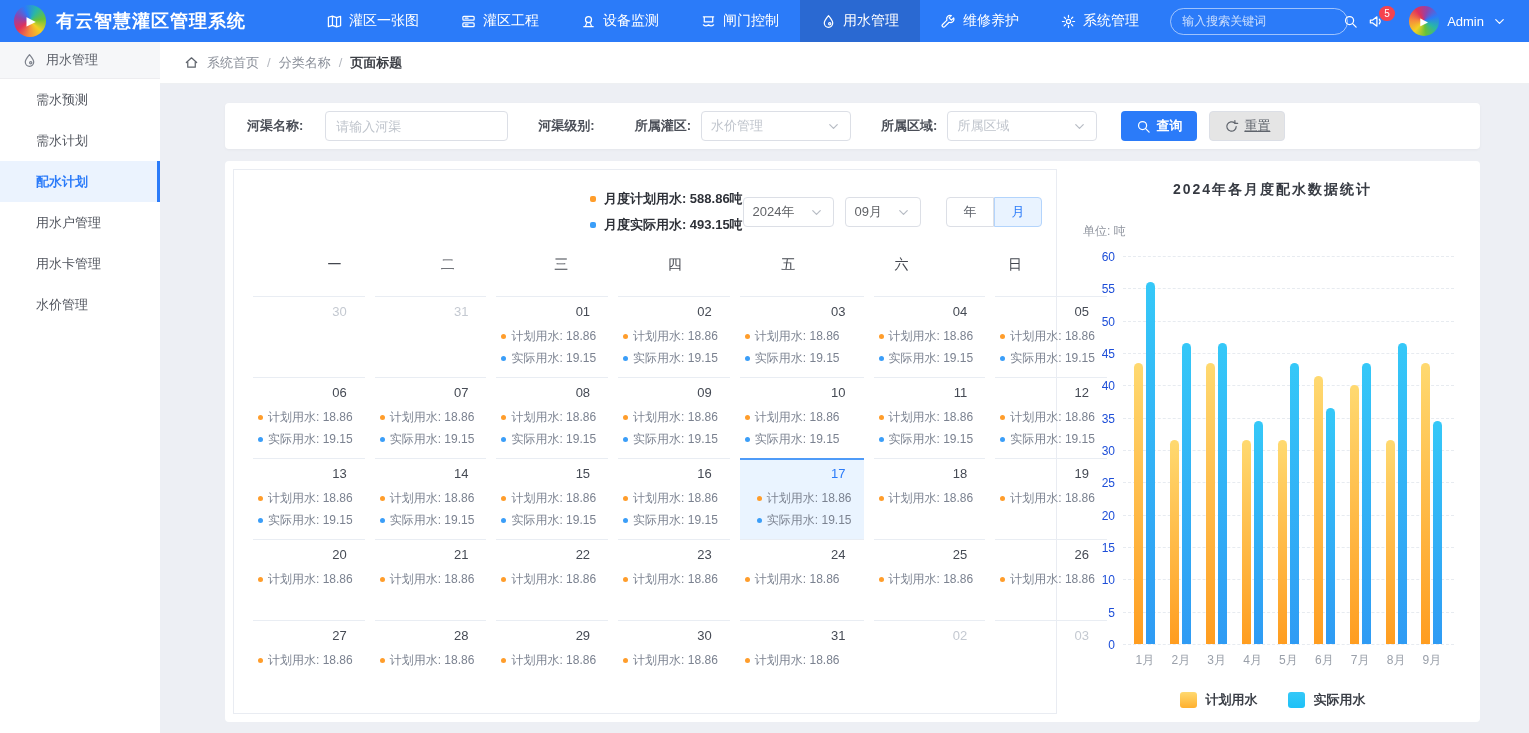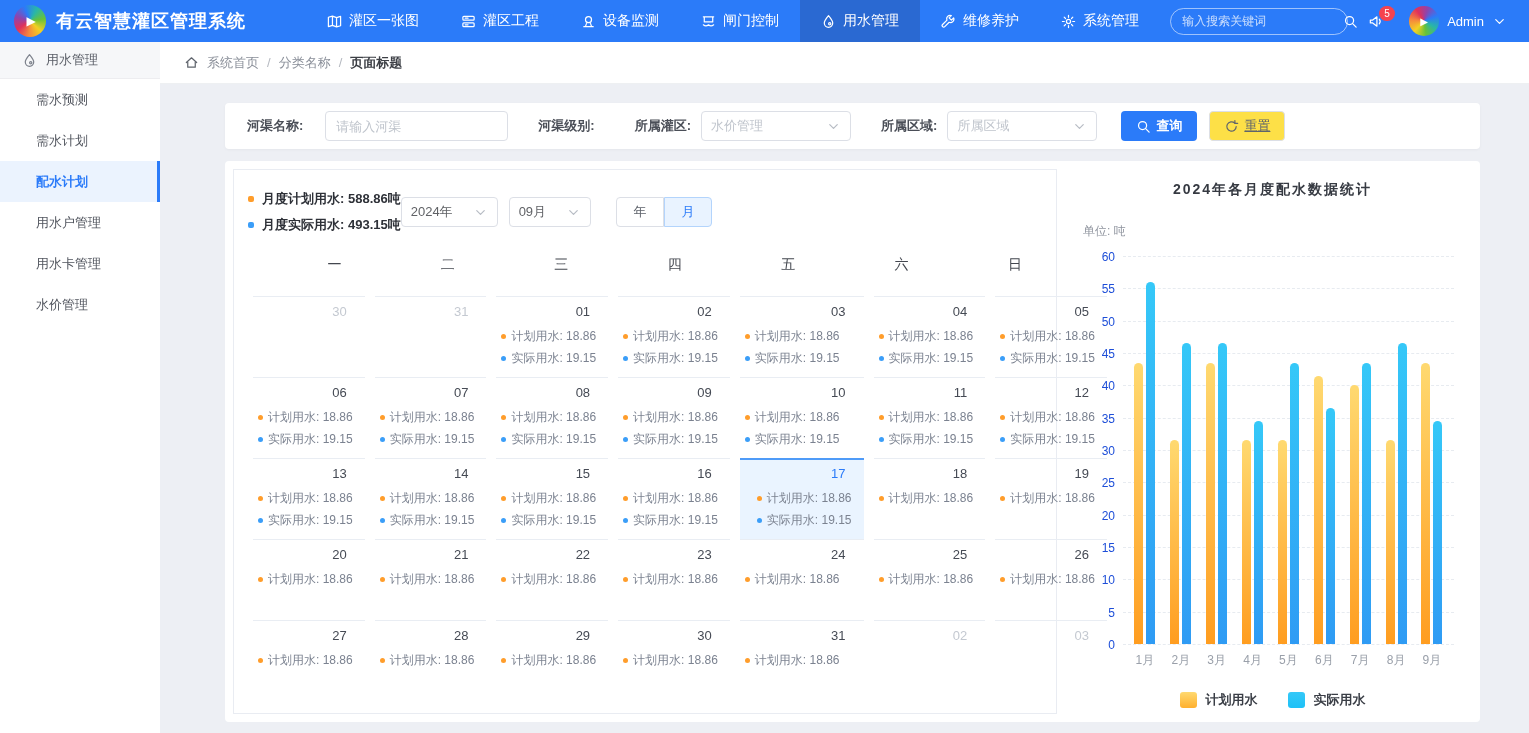--- a/index.html
+++ b/index.html
@@ -53,32 +53,32 @@
   .f-group { display:flex; align-items:center; margin-right:30px; }
   .f-label { font-size:13px; font-weight:bold; color:#4a4e57; margin-right:10px; white-space:nowrap; }
   .f-input { width:183px; height:30px; border:1px solid #dcdfe6; border-radius:4px; padding:0 10px; font-size:13px; color:#606266; outline:none;margin-left:12px; }
   .f-input::placeholder { color:#bfc4cc; }
   .f-select { width:150px; height:30px; border:1px solid #dcdfe6; border-radius:4px; background:#fff;
     display:flex; align-items:center; justify-content:space-between; padding:0 9px; font-size:13px; color:#bfc4cc; cursor:pointer; }
   .f-select .chev { color:#b7bcc4; display:flex; }
   .btn { height:30px; border-radius:4px; display:flex; align-items:center; gap:5px; padding:0 14px;
     font-size:13px; cursor:pointer; border:1px solid transparent; }
   .btn-primary { background:#2b7bf9; color:#fff; font-weight:bold; margin-right:12px; }
-  .btn-plain { background:#fde047; border-color:#dcdfe6; color:#5f646c;text-decoration:underline; }
+  .btn-plain { background:#e5e5e5; border-color:#dcdfe6; color:#5f646c;text-decoration:underline; }
 
   .main-card { background:#fff; border-radius:4px; margin-top:12px; height:561px; display:flex; }
 
   
   .cal-panel { margin:8px; border:1px solid #e9ecf2; width:824px; padding:0 14px; }
-  .cal-head { display:flex; justify-content:flex-start; padding-top:16px; }
+  .cal-head { display:flex; justify-content:flex-end; padding-top:16px; }
   .summary-item { display:flex; align-items:center; gap:8px; font-size:13px; font-weight:bold; color:#2e3138; height:26px; }
   .sum-dot { width:6px; height:6px; border-radius:2px; }
   .cal-controls { display:flex; align-items:center; gap:11px; align-self:center; }
   .mini-select { height:30px; border:1px solid #dcdfe6; border-radius:4px; display:flex; align-items:center;
-    gap:20px; padding:0 9px; font-size:13px; color:#606266; cursor:pointer; background:#fff; }
+    gap:14px; padding:0 9px; font-size:13px; color:#606266; cursor:pointer; background:#fff; }
   .mini-select .chev { color:#b7bcc4; display:flex; }
   .toggle { display:flex; margin-left:14px; }
   .t-btn { width:48px; height:30px; border:1px solid #dcdfe6; background:#fff; color:#5f646c;
     font-size:13px; display:flex; align-items:center; justify-content:center; cursor:pointer; }
   .t-btn:first-child { border-radius:4px 0 0 4px; }
   .t-btn:last-child { border-radius:0 4px 4px 0; border-left:none; }
   .t-btn.active { background:#e9f3ff; color:#2b7bf9; border:1px solid #b3d4fc; }
   .weekdays { display:grid; grid-template-columns:repeat(7,1fr); margin-top:18px; height:40px; }
   .weekday { text-align:right; padding-right:20px; font-size:14px; color:#43474f; }
   .cal-grid { display:grid; grid-template-columns:repeat(7,1fr); }

